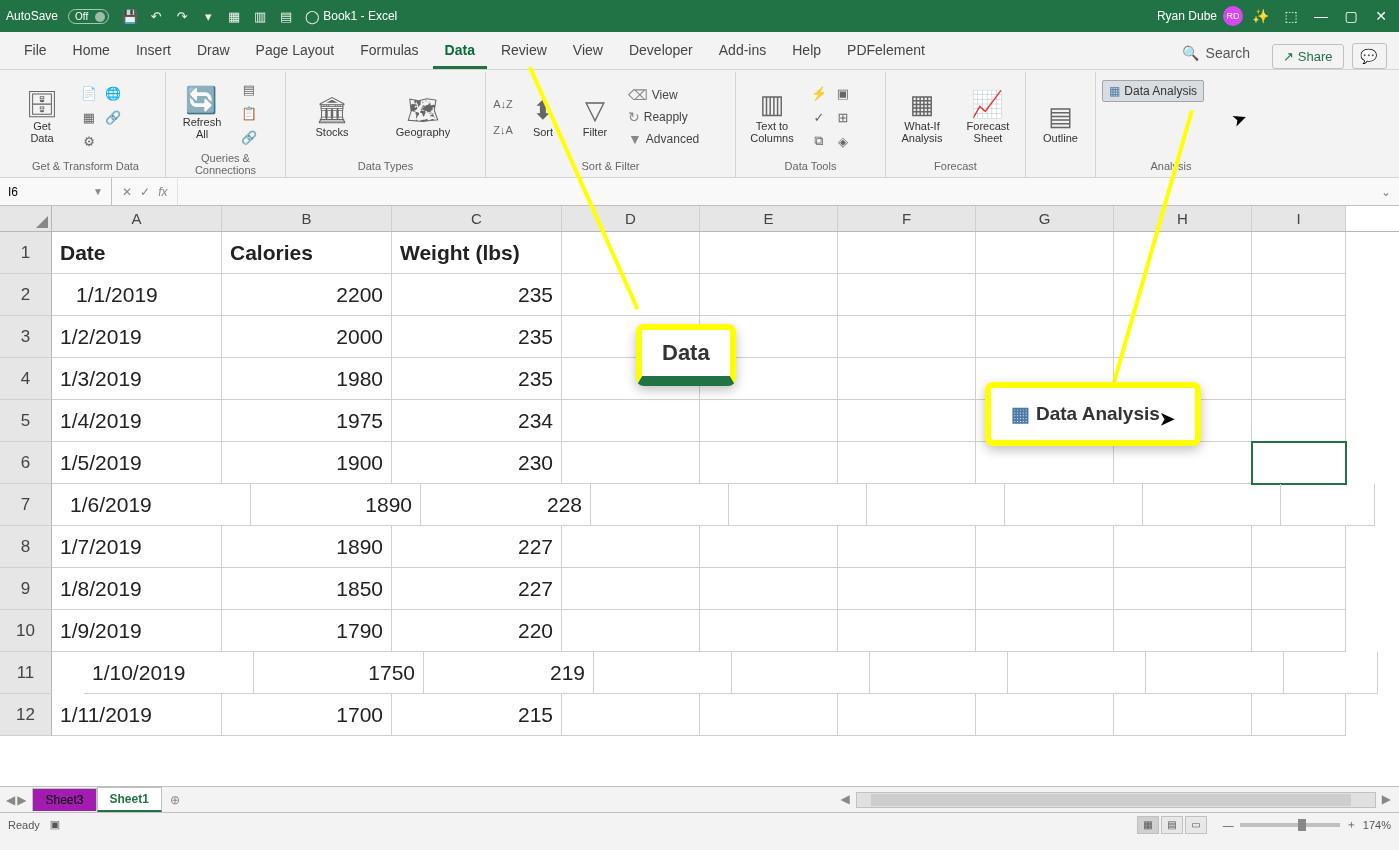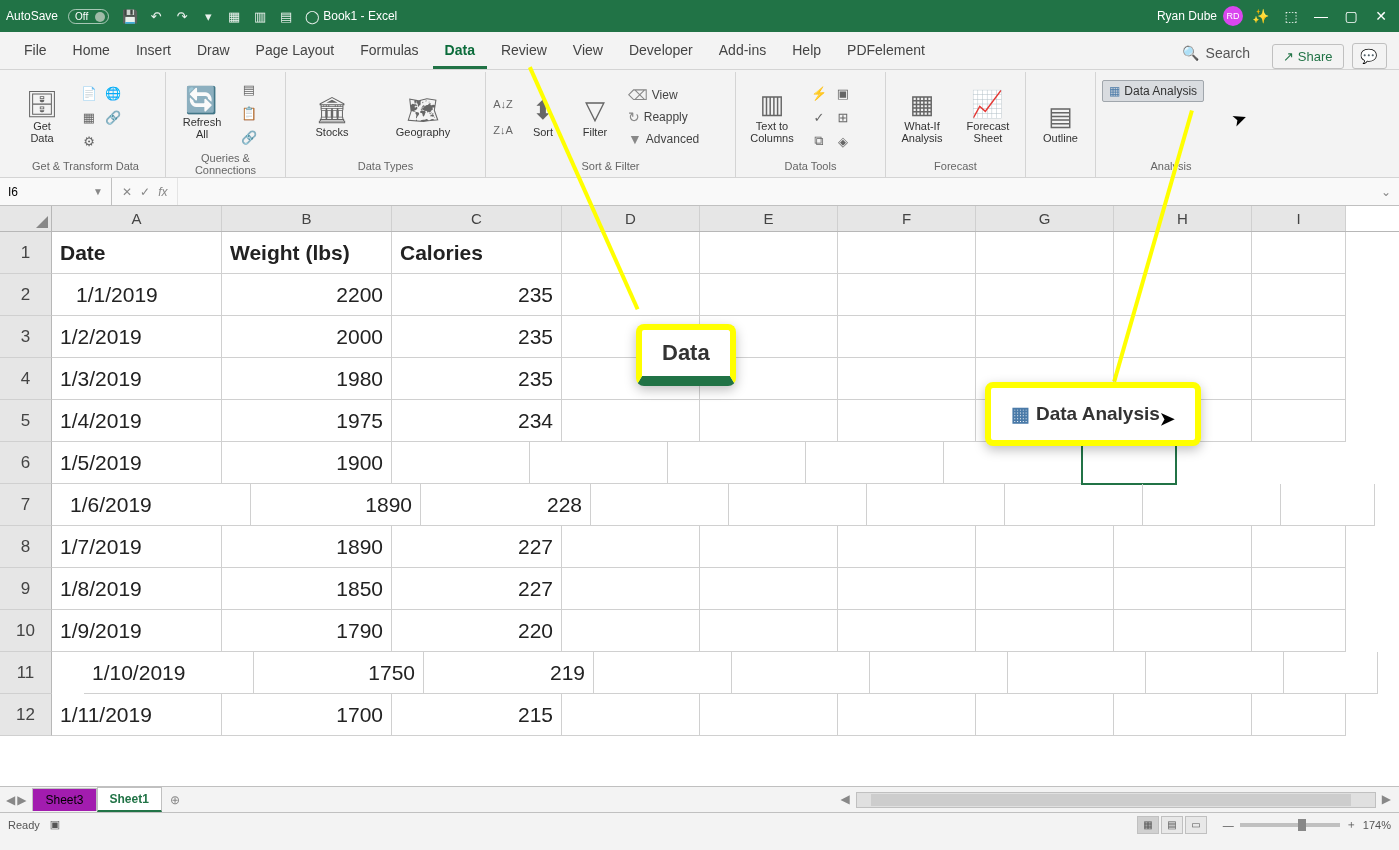--- a/index.html
+++ b/index.html
@@ -279,22 +279,22 @@
       <div class="ch" style="width: 138px;">E</div>
       <div class="ch" style="width: 138px;">F</div>
       <div class="ch" style="width: 138px;">G</div>
       <div class="ch" style="width: 138px;">H</div>
       <div class="ch" style="width: 94px;">I</div>
     </div>
   <div class="rows" id="rows">
       <div class="row">
         <div class="rh">1</div>
         <div class="cell hdr" style="width: 170px;">Date</div>
+        <div class="cell hdr" style="width: 170px;">Calories</div>
         <div class="cell hdr" style="width: 170px;">Weight (lbs)</div>
-        <div class="cell hdr" style="width: 170px;">Calories</div>
         <div class="cell hdr" style="width: 138px;"></div>
         <div class="cell hdr" style="width: 138px;"></div>
         <div class="cell hdr" style="width: 138px;"></div>
         <div class="cell hdr" style="width: 138px;"></div>
         <div class="cell hdr" style="width: 138px;"></div>
         <div class="cell hdr" style="width: 94px;"></div>
       </div>
       <div class="row">
         <div class="rh">2</div>
         <div class="cell" style="width: 170px; padding-left: 24px;">1/1/2019</div>
@@ -340,20 +340,21 @@
         <div class="cell num" style="width: 138px;"></div>
         <div class="cell num" style="width: 138px;"></div>
         <div class="cell num" style="width: 138px;"></div>
         <div class="cell num" style="width: 138px;"></div>
         <div class="cell num" style="width: 94px;"></div>
       </div>
       <div class="row">
         <div class="rh">6</div>
         <div class="cell" style="width: 170px;">1/5/2019</div>
         <div class="cell num" style="width: 170px;">1900</div>
+        <div class="cell num" style="width: 170px;">230</div>
         <div class="cell num" style="width: 138px;"></div>
         <div class="cell num" style="width: 138px;"></div>
         <div class="cell num" style="width: 138px;"></div>
         <div class="cell num" style="width: 138px;"></div>
         <div class="cell num" style="width: 138px;"></div>
         <div class="cell num sel" style="width: 94px;"></div>
       </div>
       <div class="row">
         <div class="rh">7</div>
         <div class="cell" style="width: 199px; padding-left: 18px;">1/6/2019</div>

